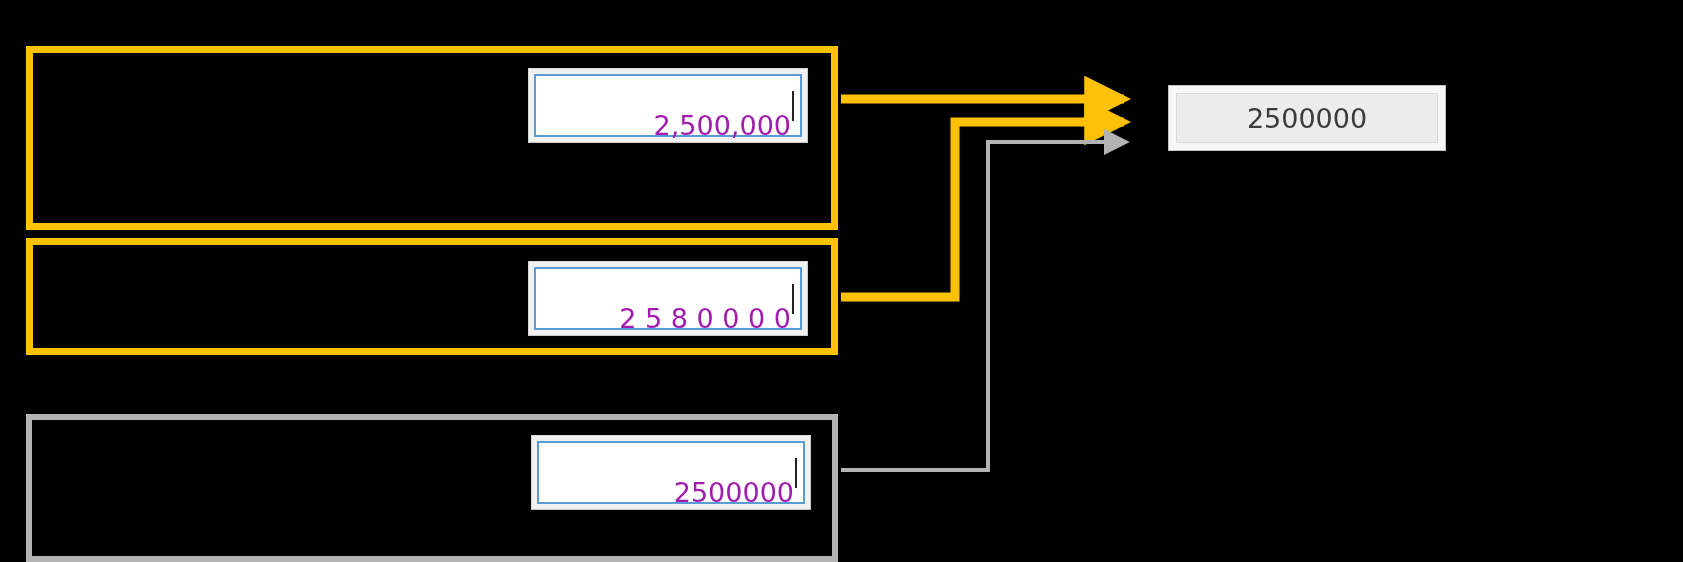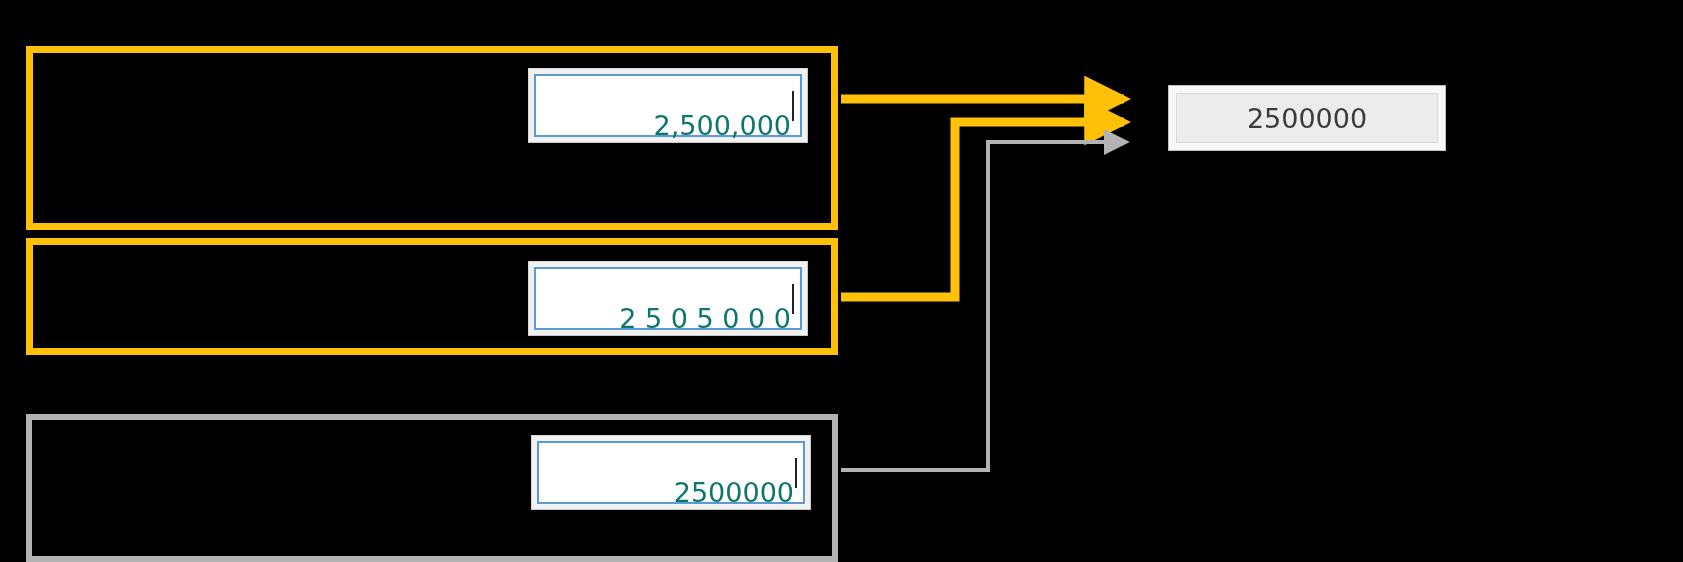--- a/index.html
+++ b/index.html
@@ -43,21 +43,21 @@
     width: 100%;
     height: 100%;
     background: #ffffff;
     border: 2px solid #5B9BD5;
     display: flex;
     align-items: center;
     justify-content: flex-end;
     padding: 0 6px 0 10px;
   }
   .field-text {
-    color: #0f766e;
+    color: #a21caf;
     font-size: 27px;
     line-height: 1;
     white-space: pre;
     letter-spacing: 0px;
     margin-top: 39px;
   }
   .field-text.spaced { letter-spacing: 0px; }
   .caret {
     display: inline-block;
     width: 2px;
@@ -116,21 +116,21 @@
 
   <div class="field-bevel" style="left:528px; top:68px; width:280px; height:75px;">
     <div class="field-inner">
       <span class="field-text">2,500,000</span>
         <span class="caret"></span>
     </div>
   </div>
 
   <div class="field-bevel" style="left:528px; top:261px; width:280px; height:75px;">
     <div class="field-inner">
-      <span class="field-text spaced">2 5 0 5 0 0 0</span>
+      <span class="field-text spaced">2 5 8 0 0 0 0</span>
         <span class="caret"></span>
     </div>
   </div>
 
   <div class="field-bevel" style="left:531px; top:435px; width:280px; height:75px;">
     <div class="field-inner">
       <span class="field-text">2500000</span>
         <span class="caret"></span>
     </div>
   </div>

